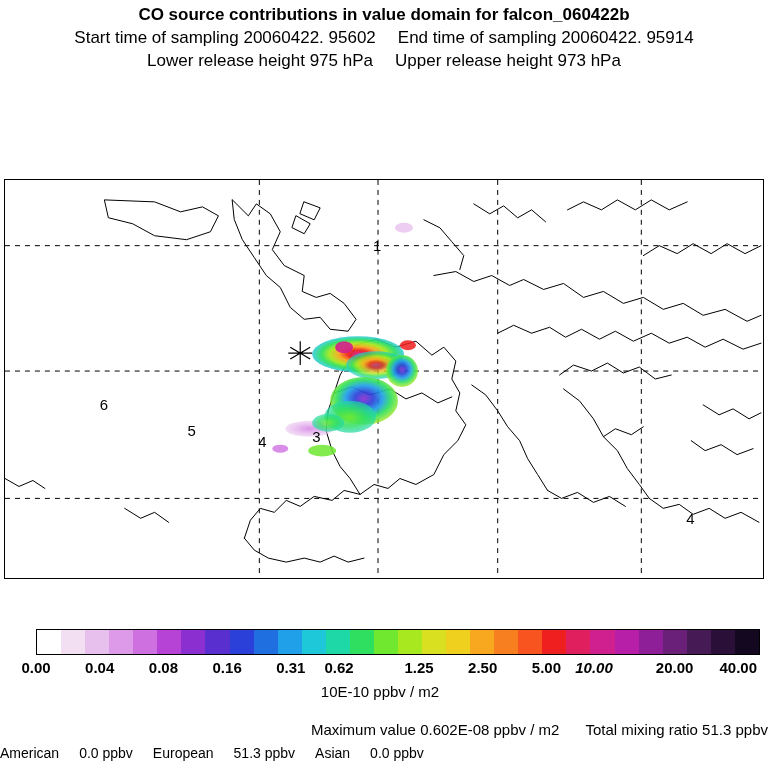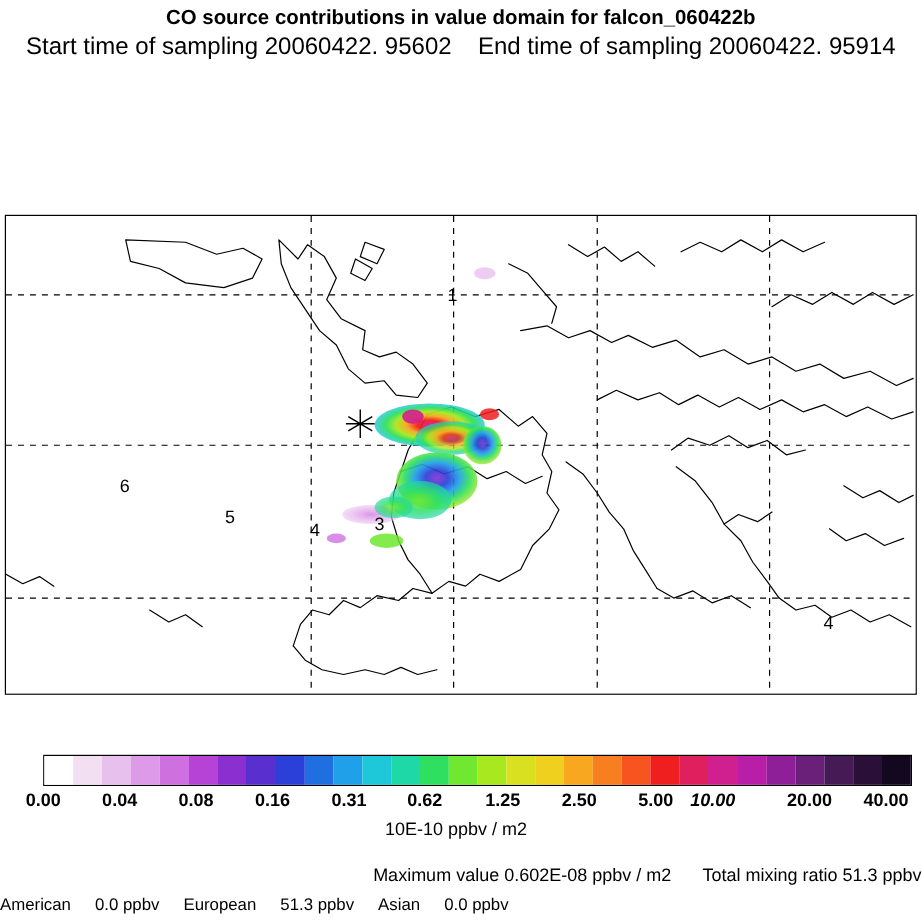--- a/index.html
+++ b/index.html
@@ -12,21 +12,21 @@
     position:relative;
   }
   .hdr{ text-align:center; }
   #title{
     font-size:17px;
     font-weight:bold;
     margin-top:5px;
     letter-spacing:0px;
   }
   .hdr-line{
-    font-size:20px;
+    font-size:17px;
     margin-top:3px;
   }
   .hdr-line span.gap{ display:inline-block; width:22px; }
 
   #map-wrap{
     position:absolute;
     left:4px; top:179px;
     width:760px; height:400px;
     border:1px solid #000;
     box-sizing:border-box;
@@ -78,20 +78,23 @@
   #foot1 .gap{ display:inline-block; width:26px; }
   #foot2 .gap{ display:inline-block; width:20px; }
 </style>
 </head>
 <body>
 
 <div class="hdr">
   <div id="title">CO  source contributions in value domain for falcon_060422b</div>
   <div class="hdr-line">
     <span>Start time of sampling 20060422. 95602</span><span class="gap"></span><span>End time of sampling 20060422. 95914</span>
+  </div>
+  <div class="hdr-line">
+    <span>Lower release height  975 hPa</span><span class="gap"></span><span>Upper release height  973 hPa</span>
   </div>
 </div>
 
 <div id="map-wrap">
   <svg id="map-svg" viewBox="0 0 760 400" preserveAspectRatio="none">
     <defs>
       <radialGradient id="plumeA" cx="50%" cy="50%" r="50%">
         <stop offset="0%" stop-color="#d01f8f"></stop>
         <stop offset="22%" stop-color="#f01f1f"></stop>
         <stop offset="42%" stop-color="#f8a81f"></stop>
@@ -218,21 +221,21 @@
     <div style="background: rgb(69, 26, 85);"></div>
     <div style="background: rgb(42, 16, 56);"></div>
     <div style="background: rgb(20, 8, 32);"></div>
   </div>
 <div id="legend-labels">
     <span style="left: 36px;">0.00</span>
     <span style="left: 99.712px;">0.04</span>
     <span style="left: 163.424px;">0.08</span>
     <span style="left: 227.136px;">0.16</span>
     <span style="left: 290.848px;">0.31</span>
-    <span style="left: 354px;">0.62</span>
+    <span style="left: 339px;">0.62</span>
     <span style="left: 418.996px;">1.25</span>
     <span style="left: 482.708px;">2.50</span>
     <span style="left: 546.42px;">5.00</span>
     <span style="left: 594px; font-style: italic;">10.00</span>
     <span style="left: 674.568px;">20.00</span>
     <span style="left: 738.28px;">40.00</span>
   </div>
 <div id="units">10E-10 ppbv / m2</div>
 
 <div id="foot1">

